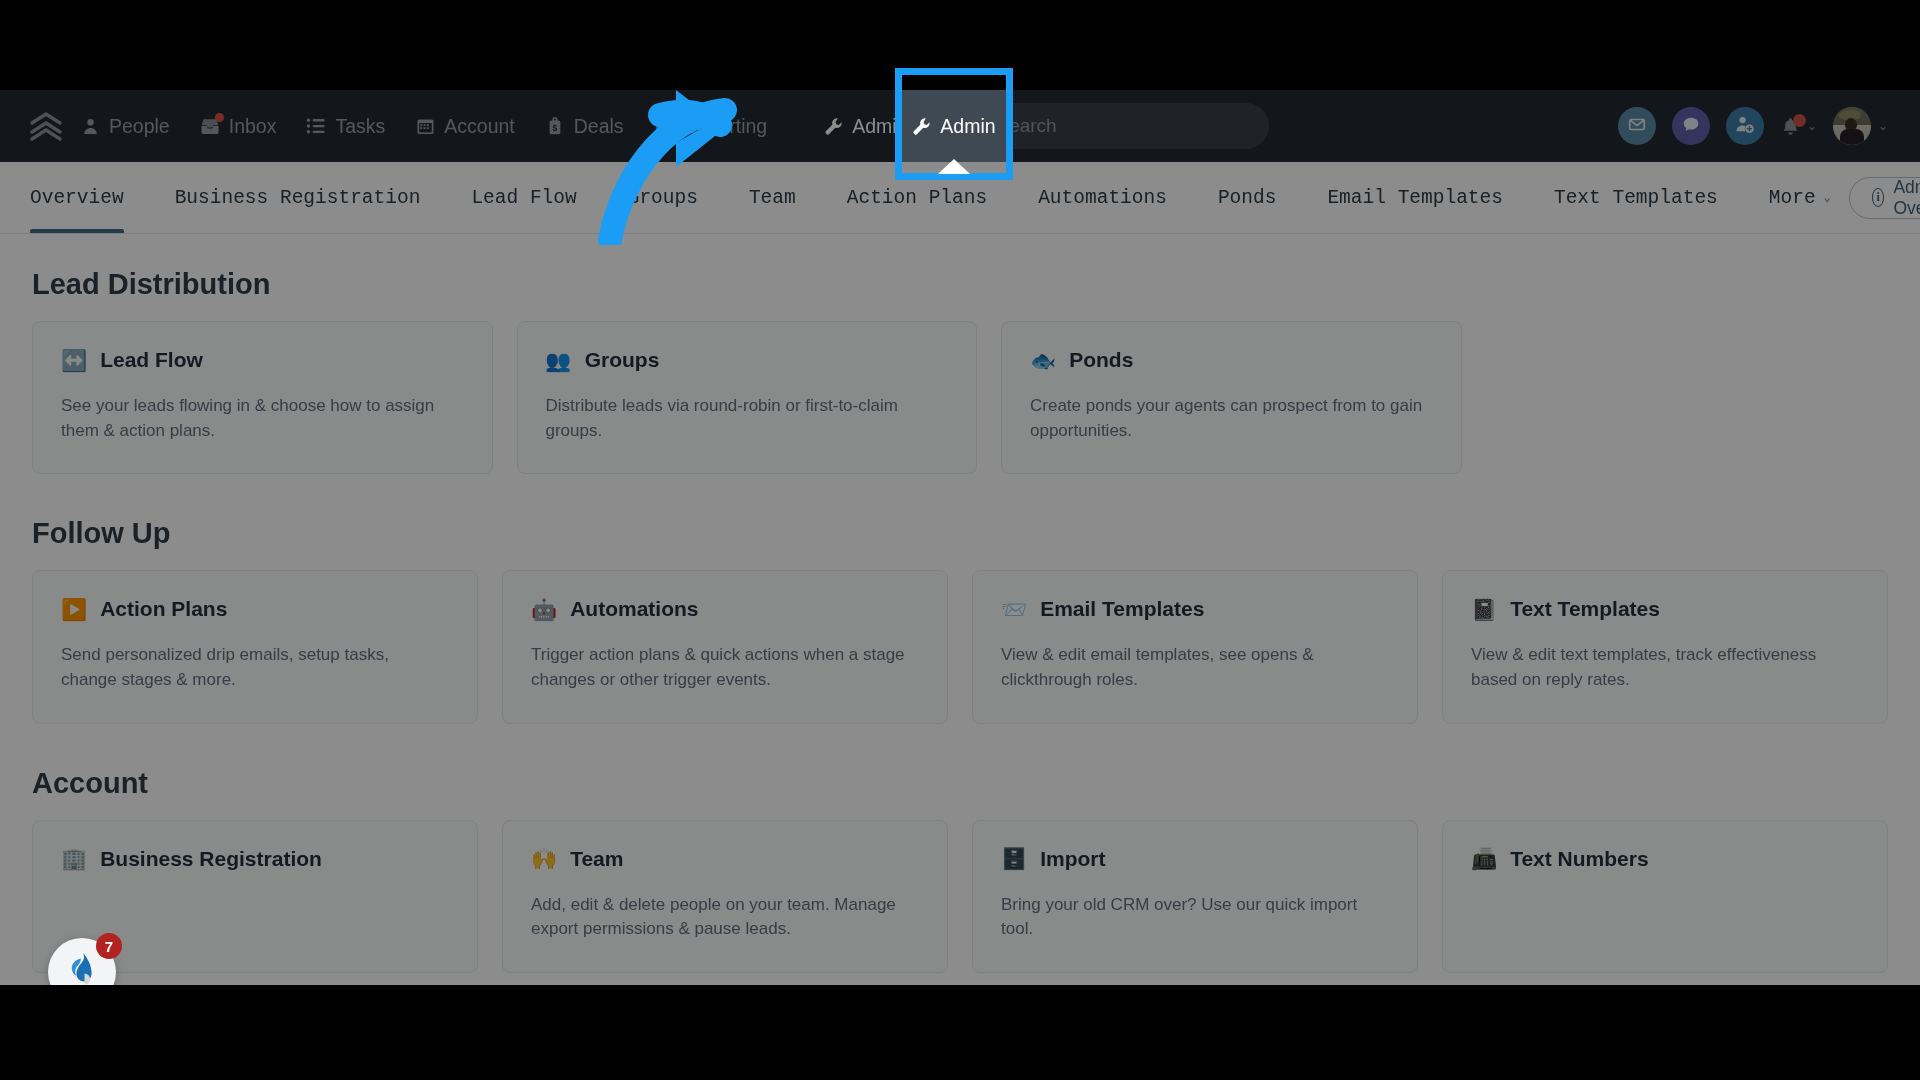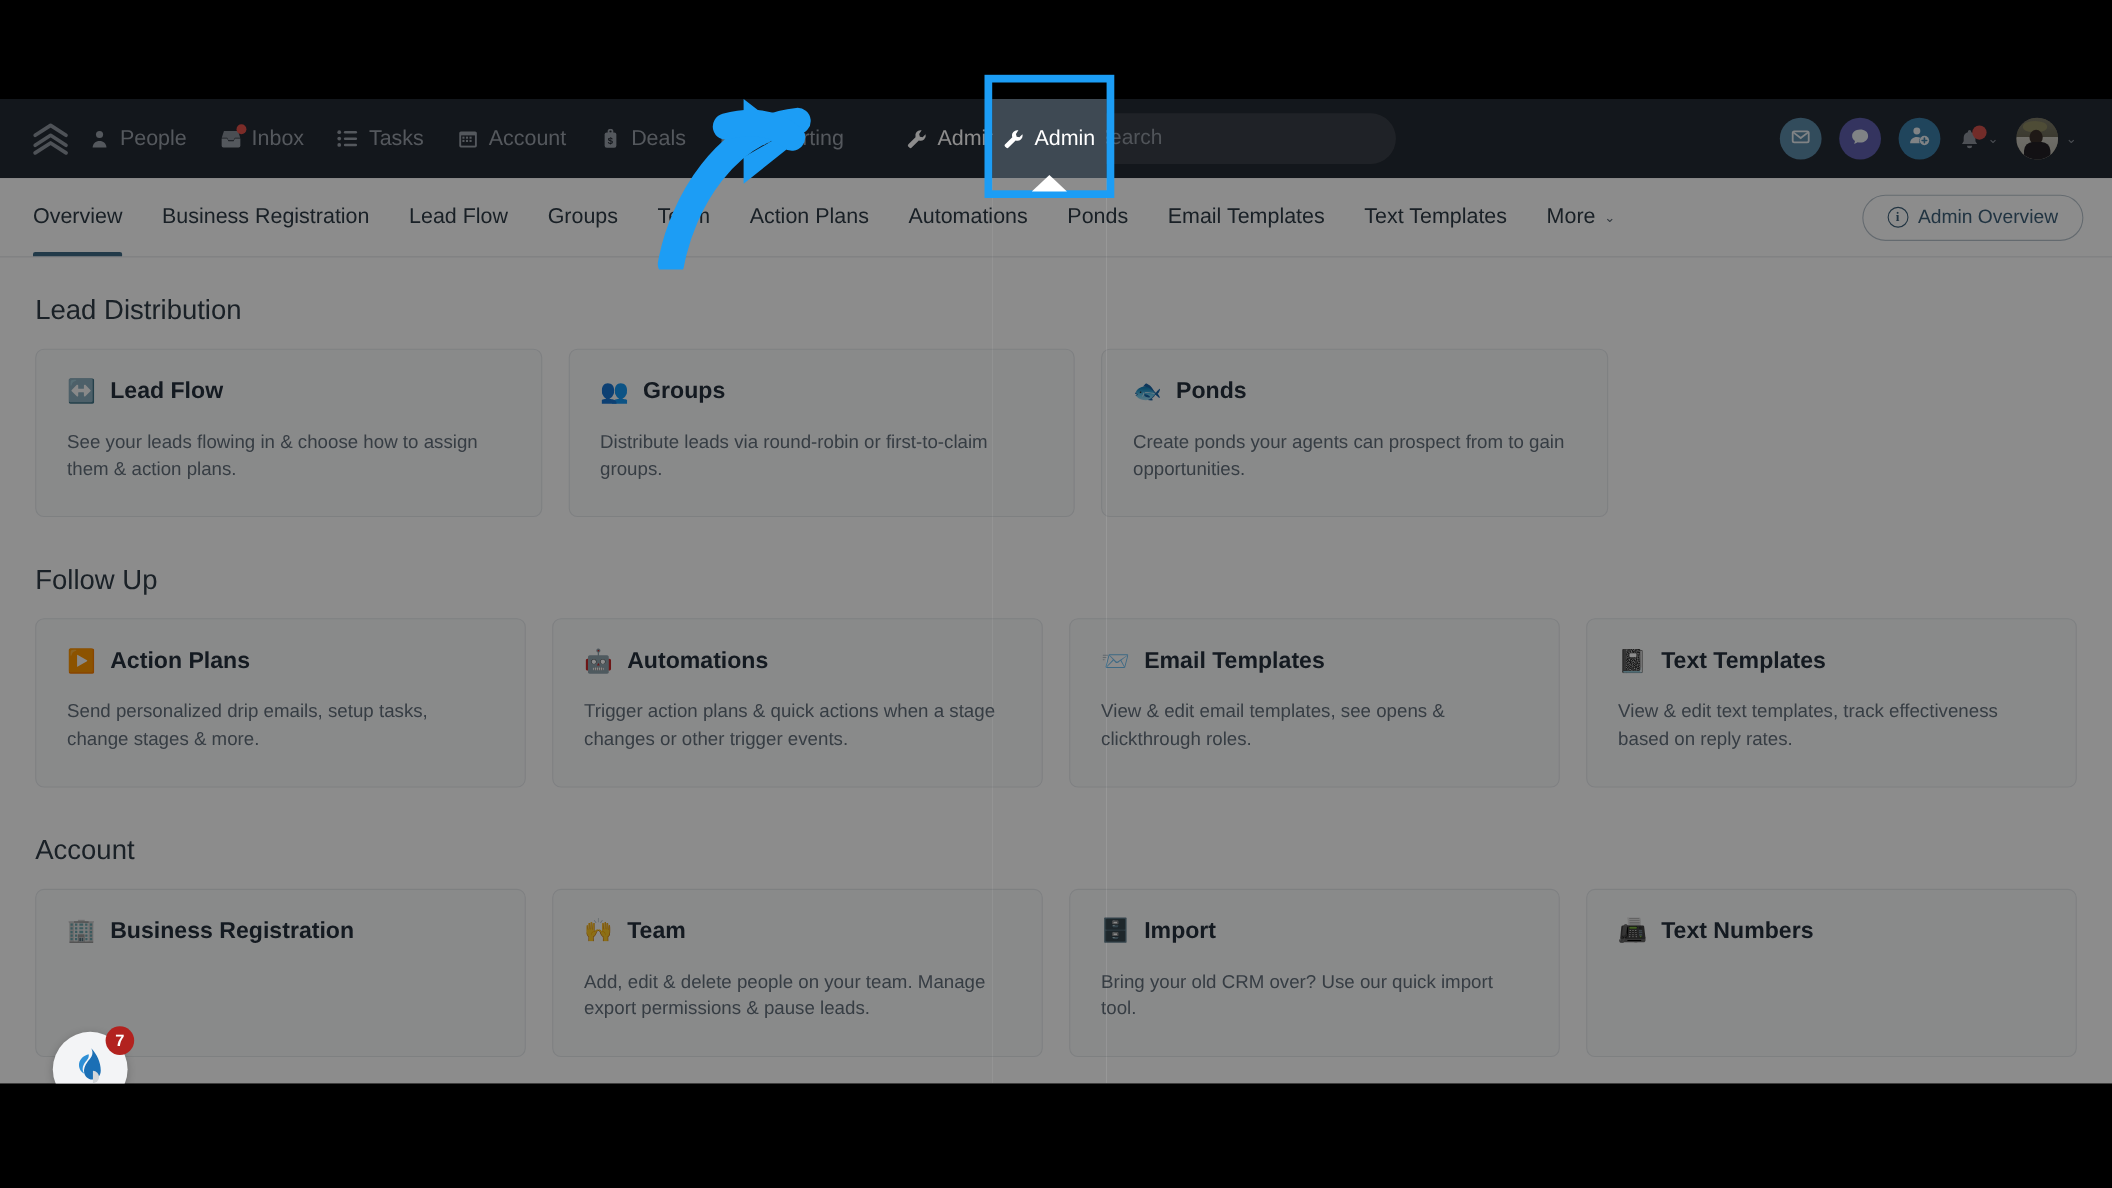--- a/index.html
+++ b/index.html
@@ -124,21 +124,21 @@
   
   .subnav {
     height: 72px;
     background: #ffffff;
     border-bottom: 1px solid #e3e6e9;
     display: flex;
     align-items: stretch;
     padding: 0 26px;
     position: relative;
   }
-  .tabs { display: flex; align-items: stretch; gap: 0; }
+  .tabs { display: flex; align-items: stretch; gap: 15px; font-family: Liberation Mono, monospace; }
   .tab {
     display: flex; align-items: center;
     padding: 0 18px;
     font-size: 19.5px;
     color: #2e3b46;
     cursor: pointer;
     position: relative;
     white-space: nowrap;
   }
   .tab:first-child { padding-left: 4px; }
@@ -175,23 +175,23 @@
   }
 
   
   .content {
     padding: 34px 32px 0 32px;
     background: #ffffff;
     height: calc(100% - 144px);
     overflow: hidden;
   }
   .section-title {
-    font-size: 25px;
+    font-size: 29px;
     color: #303c47;
-    font-weight: 400;
+    font-weight: 700;
     margin: 0 0 20px 0;
   }
   .section + .section { margin-top: 43px; }
   .cards { display: flex; gap: 24px; }
   .card {
     flex: 1;
     min-width: 0;
     background: #fafbfc;
     border: 1px solid #e6e9ec;
     border-radius: 8px;

